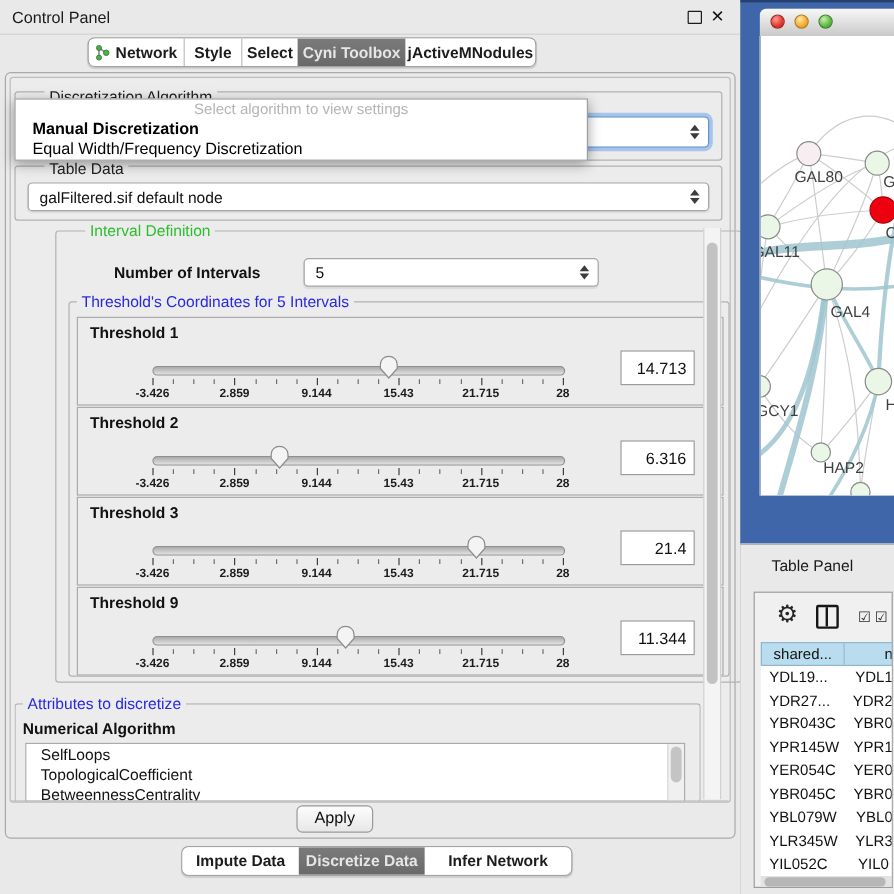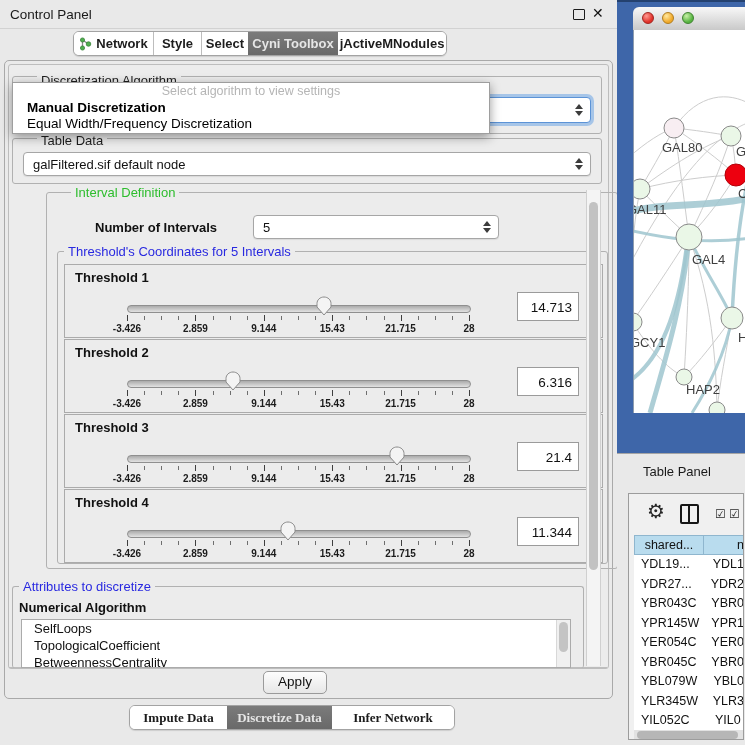--- a/index.html
+++ b/index.html
@@ -70,21 +70,21 @@
   #attr-scroll{position:absolute;right:0;top:0;width:13px;height:100%;background:#f0f0f0;border-left:1px solid #d8d8d8;}
   #attr-thumb{position:absolute;left:2px;top:2px;width:9px;height:30px;background:#c4c4c4;border-radius:5px;}
 
   
   #main-scroll{position:absolute;left:586px;top:190px;width:13px;height:476px;background:#f4f4f4;
                border-left:1px solid #d0d0d0;border-right:1px solid #d0d0d0;}
   #main-thumb{position:absolute;left:2px;top:12px;width:9px;height:368px;background:#c2c2c2;border-radius:5px;}
 
   
   #apply-btn{position:absolute;left:247px;top:671px;width:62px;height:21px;background:linear-gradient(#fdfdfd,#e7e7e7);
-             border:1px solid #9a9a9a;border-radius:5px;font-size:13.5px;color:#111;text-align:center;line-height:20px;cursor:pointer;margin-left:16px;}
+             border:1px solid #9a9a9a;border-radius:5px;font-size:13.5px;color:#111;text-align:center;line-height:20px;cursor:pointer;}
   #inner-bottom-line{position:absolute;left:9px;top:667px;width:598px;height:1px;background:#bdbdbd;}
 
   
   #right-bg{position:absolute;left:617px;top:0;width:128px;height:453px;background:var(--frame_blue,#3e66a9);
             border-top:2px solid #24416f;box-sizing:border-box;}
   #net-titlebar{position:absolute;left:633px;top:7px;width:112px;height:23px;border-radius:6px 0 0 0;
                 background:linear-gradient(#f8f8f8,#c9c9c9);border-bottom:1px solid #979797;}
   .tl{position:absolute;top:5px;width:12px;height:12px;border-radius:50%;cursor:pointer;box-sizing:border-box;}
   #tl-red{left:9px;background:radial-gradient(circle at 35% 30%,#ff9a92,#e03028 65%);border:1px solid #a02520;}
   #tl-yellow{left:29px;background:radial-gradient(circle at 35% 30%,#ffe9a0,#f0a828 65%);border:1px solid #b07d1e;}
@@ -295,21 +295,21 @@
             <div class="tick-lbl" style="left: 198.8px;">9.144</div>
             <div class="tick-lbl" style="left: 267.2px;">15.43</div>
             <div class="tick-lbl" style="left: 335.6px;">21.715</div>
             <div class="tick-lbl" style="left: 404px;">28</div>
             <div class="th-handle" style="left: 324.174px;"><svg width="16" height="20">
                 <path d="M8,1 C11.9,1 15,3.9 15,7.5 L15,11 L8,19 L1,11 L1,7.5 C1,3.9 4.1,1 8,1 Z" fill="#f4f4f4" stroke="#8c8c8c" stroke-width="1"></path>
               </svg></div>
             <div class="th-value">21.4</div>
           </div>
           <div class="th-panel" style="top: 237px;">
-            <span class="th-label">Threshold 4</span>
+            <span class="th-label">Threshold 9</span>
             <div class="th-track"></div>
             <div class="tick major" style="left: 62px;"></div>
             <div class="tick minor" style="left: 79.1px;"></div>
             <div class="tick minor" style="left: 96.2px;"></div>
             <div class="tick minor" style="left: 113.3px;"></div>
             <div class="tick major" style="left: 130.4px;"></div>
             <div class="tick minor" style="left: 147.5px;"></div>
             <div class="tick minor" style="left: 164.6px;"></div>
             <div class="tick minor" style="left: 181.7px;"></div>
             <div class="tick major" style="left: 198.8px;"></div>
@@ -353,21 +353,21 @@
           </div>
       </div>
     </div>
 
     <div id="main-scroll">
         <div id="main-thumb"></div>
       </div>
 
     <div id="apply-btn">Apply</div>
 
-    <div class="segctl" id="bottom-tabs" style="left:129px;top:705px;font-family:Liberation Serif, serif;">
+    <div class="segctl" id="bottom-tabs" style="left:151px;top:705px;">
         <div class="seg" style="width: 97px;">
           <span>Impute Data</span>
         </div>
         <div class="seg active" style="width: 105px;">
           <span>Discretize Data</span>
         </div>
         <div class="seg" style="width: 122px;">
           <span>Infer Network</span>
         </div>
       </div>

